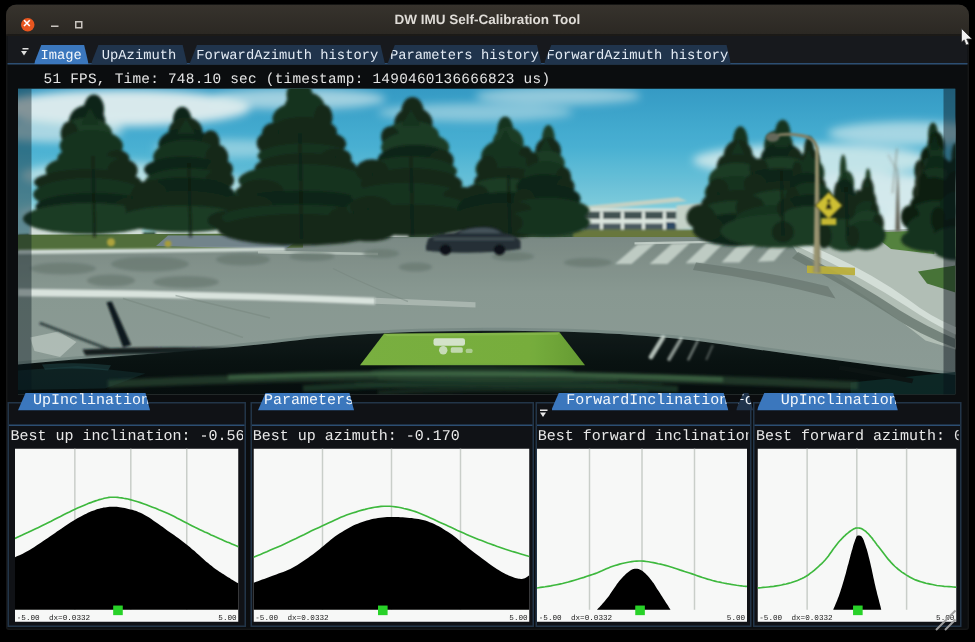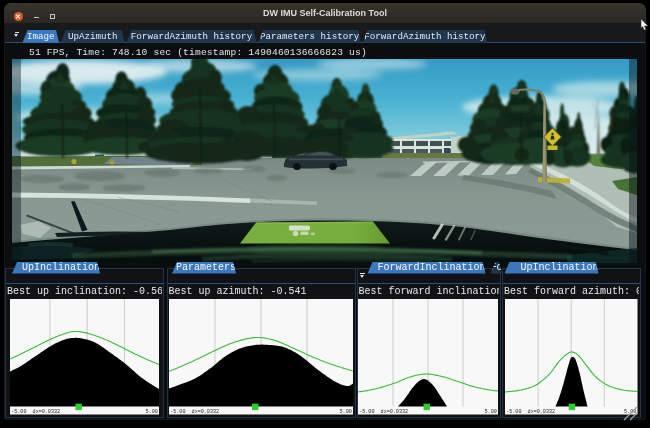--- a/index.html
+++ b/index.html
@@ -447,21 +447,21 @@
 <rect x="617" y="0" width="8" height="204" fill="#061018" opacity="0.45"></rect>
 </svg>
 
 <div class="pwin" style="left:5px;width:158.5px"></div>
 <div class="punder" style="left:6px;width:156.5px"></div>
 <div class="ptab" style="left:12px;width:88.0px">UpInclination</div>
 <div class="ptext" style="left:7px;width:154.5px">Best up inclination: -0.569</div>
 <div class="pwin" style="left:166.5px;width:189.0px"></div>
 <div class="punder" style="left:167.5px;width:187.0px"></div>
 <div class="ptab" style="left:172px;width:64.0px">Parameters</div>
-<div class="ptext" style="left:168.5px;width:185.0px">Best up azimuth: -0.541</div>
+<div class="ptext" style="left:168.5px;width:185.0px">Best up azimuth: -0.170</div>
 <div class="pwin" style="left:356.5px;width:144.5px"></div>
 <div class="punder" style="left:357.5px;width:142.5px"></div>
 <div class="ptab" style="left:367.5px;width:118.0px">ForwardInclination</div>
 <div class="ptext" style="left:358.5px;width:140.5px">Best forward inclination: -0.269</div>
 <div class="pwin" style="left:502px;width:138.5px"></div>
 <div class="punder" style="left:503px;width:136.5px"></div>
 <div class="ptab" style="left:504.5px;width:94.0px">UpInclination</div>
 <div class="ptext" style="left:504px;width:134.5px">Best forward azimuth: 0.078</div>
 <div class="ptab inact" style="left:490.5px;width:11.5px;overflow:hidden">For</div>
 <div class="arrow3" style="position:absolute;left:359.5px;top:272.5px;width:5.5px;height:1.4px;background:#e8e8e8"></div>

